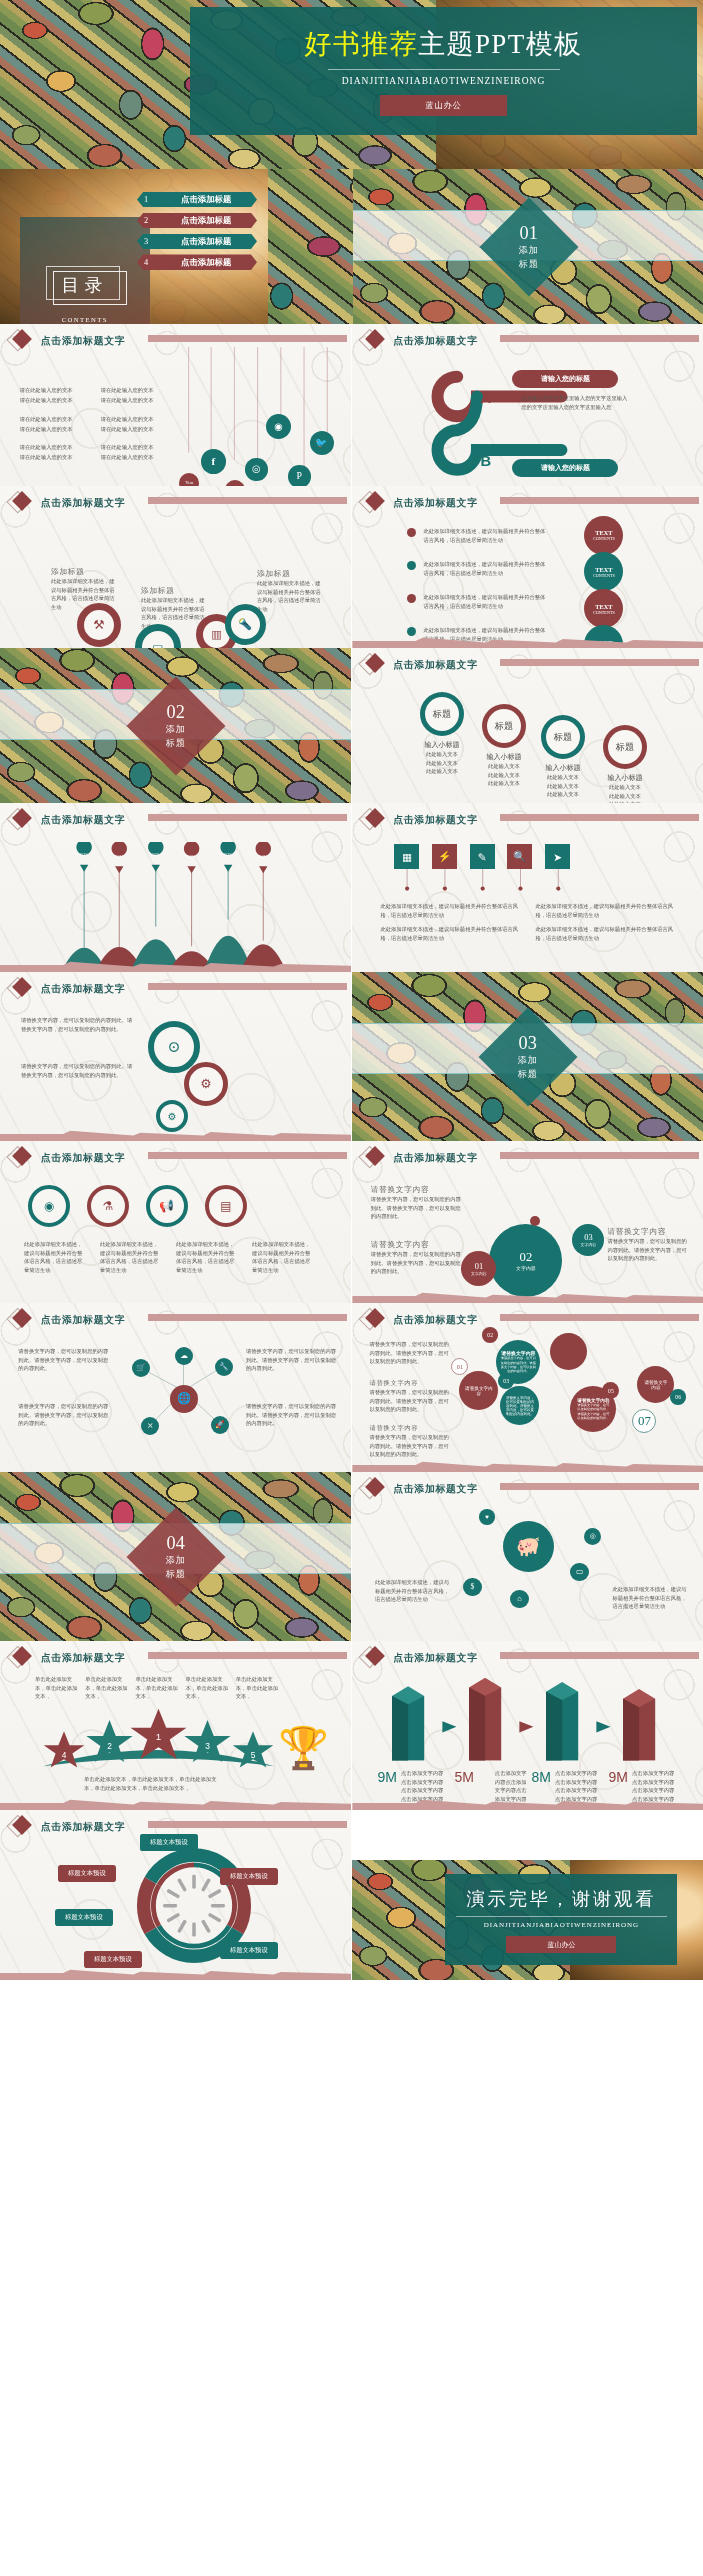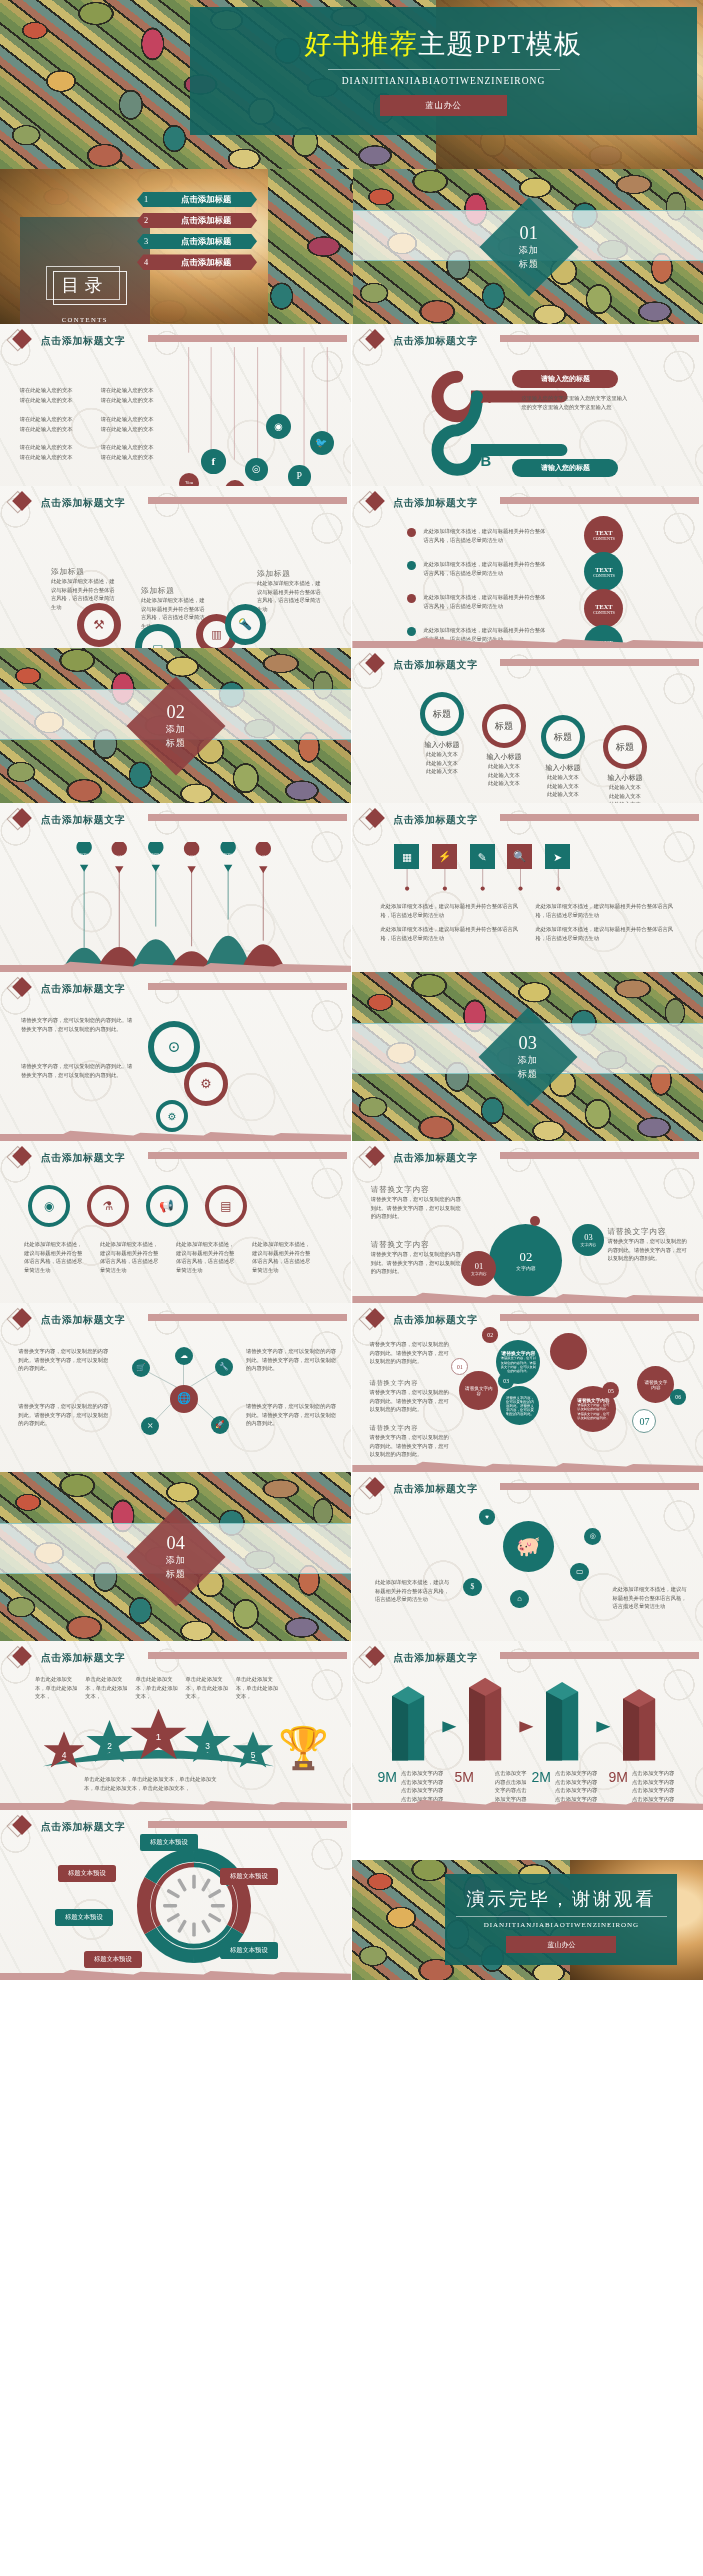--- a/index.html
+++ b/index.html
@@ -743,21 +743,21 @@
       <div class="circ maroon" style="position:absolute;left:198px;top:29.6px;width:37px;height:37px"></div>
       <div class="circ maroon" style="position:absolute;left:218px;top:83px;width:46px;height:46px;flex-direction:column;text-align:center;padding:5.6px">
           <div style="font-size:4.6px;color:#fff;font-weight:bold">请替换文字内容</div>
           <div style="font-size:3.2px;color:#fff;line-height:1.4">请替换文字内容，您可以复制您的内容到此。请替换文字内容，您可以复制您的内容到此。</div>
         </div>
       <div class="circ maroon" style="position:absolute;left:250px;top:79px;width:17px;height:17px;font-size:5.6px;color:#fff">05</div>
       <div class="circ maroon" style="position:absolute;left:285px;top:63px;width:37px;height:37px;font-size:4.6px;color:#fff;text-align:center;padding:5.6px">
           <span>请替换文字内容</span>
         </div>
       <div class="circ teal" style="position:absolute;left:318px;top:86px;width:15.5px;height:15.5px;font-size:5.6px;color:#fff">06</div>
-      <div class="circ" style="position:absolute;left:280px;top:106px;width:24px;height:24px;background:#fff;border:0.7px solid #6f9a96;font-size:10px;color:#18726d">07</div>
+      <div class="circ" style="position:absolute;left:280px;top:106px;width:24px;height:24px;background:#fff;border:0.7px solid #6f9a96;font-size:13px;color:#18726d">07</div>
       <div class="footstrip"></div>
     </div>
   </div>
 
   <div class="row">
     <div class="half slide divider" style="height:169px">
       <div class="doodle"></div>
       <div class="div-band" style="top:51px"></div>
       <div class="diamond r">
         <div class="inner">
@@ -877,21 +877,21 @@
       <div style="position:absolute;left:25px;top:128px;display:grid;grid-template-columns:repeat(4,77px);gap:0">
         <div style="display:flex;gap:4.2px">
             <div style="font-size:14px;color:#18726d;font-family:'Liberation Sans',sans-serif">9M</div>
             <div class="body-txt" style="width:44px">点击添加文字内容点击添加文字内容点击添加文字内容点击添加文字内容</div>
           </div>
         <div style="display:flex;gap:21px">
             <div style="font-size:14px;color:#8f4040;font-family:'Liberation Sans',sans-serif">5M</div>
             <div class="body-txt" style="width:44px">点击添加文字内容点击添加文字内容点击添加文字内容点击添加文字内容</div>
           </div>
         <div style="display:flex;gap:4.2px">
-            <div style="font-size:14px;color:#18726d;font-family:'Liberation Sans',sans-serif">2M</div>
+            <div style="font-size:14px;color:#18726d;font-family:'Liberation Sans',sans-serif">8M</div>
             <div class="body-txt" style="width:44px">点击添加文字内容点击添加文字内容点击添加文字内容点击添加文字内容</div>
           </div>
         <div style="display:flex;gap:4.2px">
             <div style="font-size:14px;color:#8f4040;font-family:'Liberation Sans',sans-serif">9M</div>
             <div class="body-txt" style="width:44px">点击添加文字内容点击添加文字内容点击添加文字内容点击添加文字内容</div>
           </div>
       </div>
       <div class="footstrip"></div>
     </div>
   </div>

